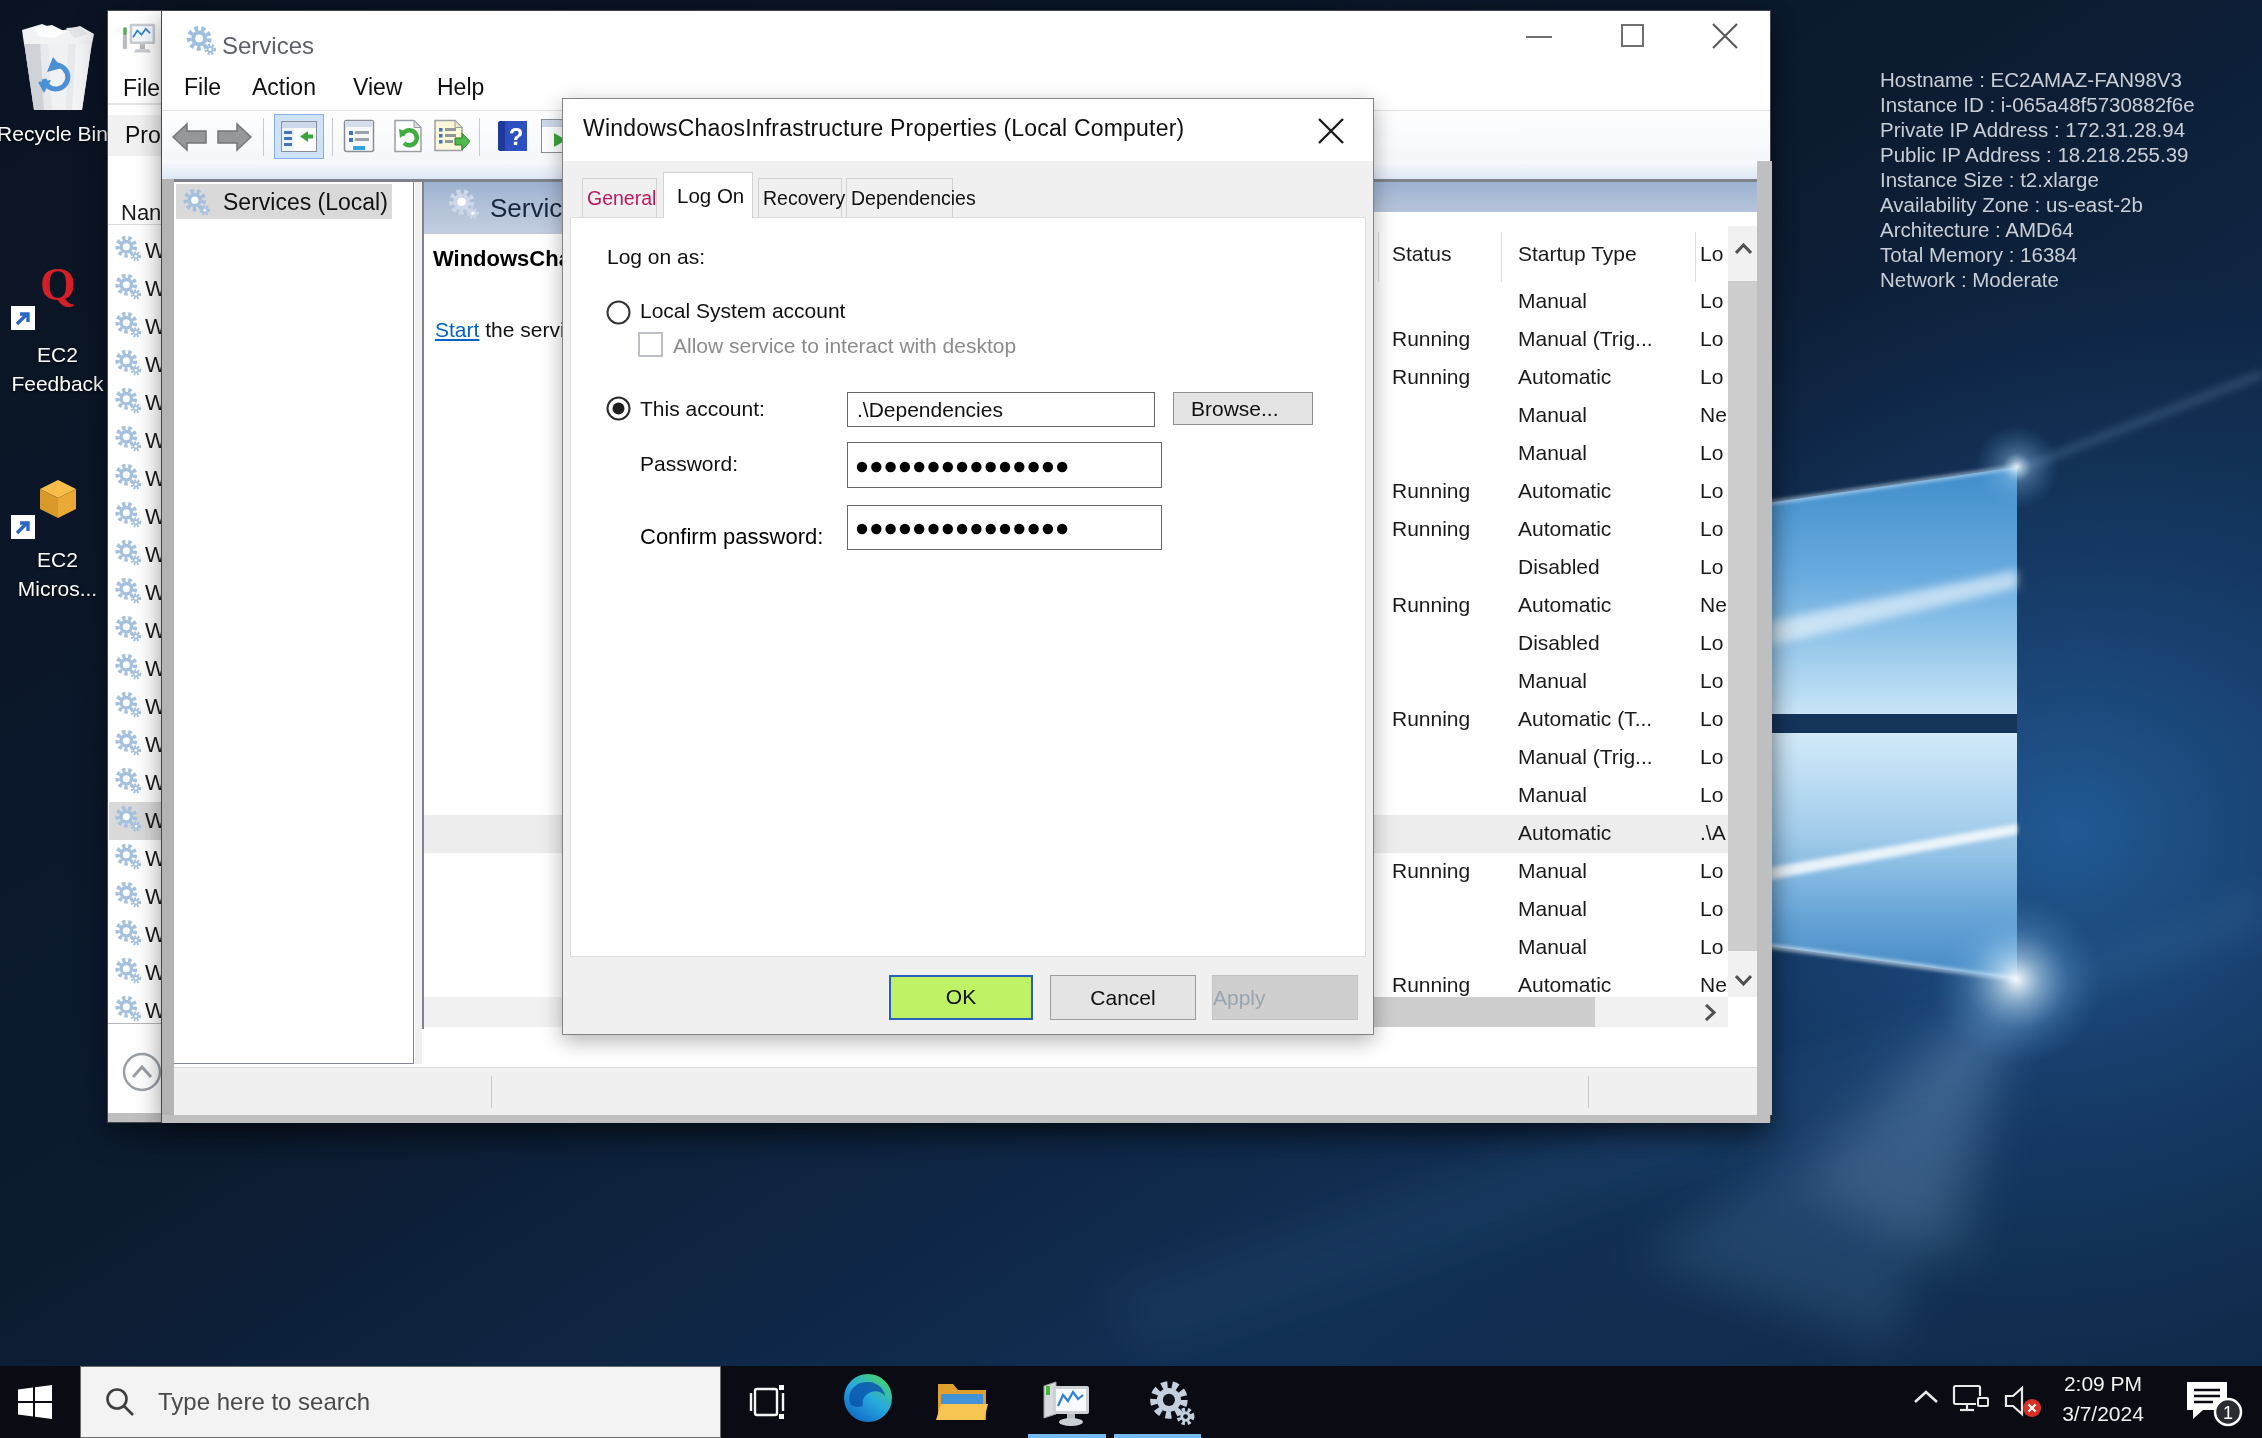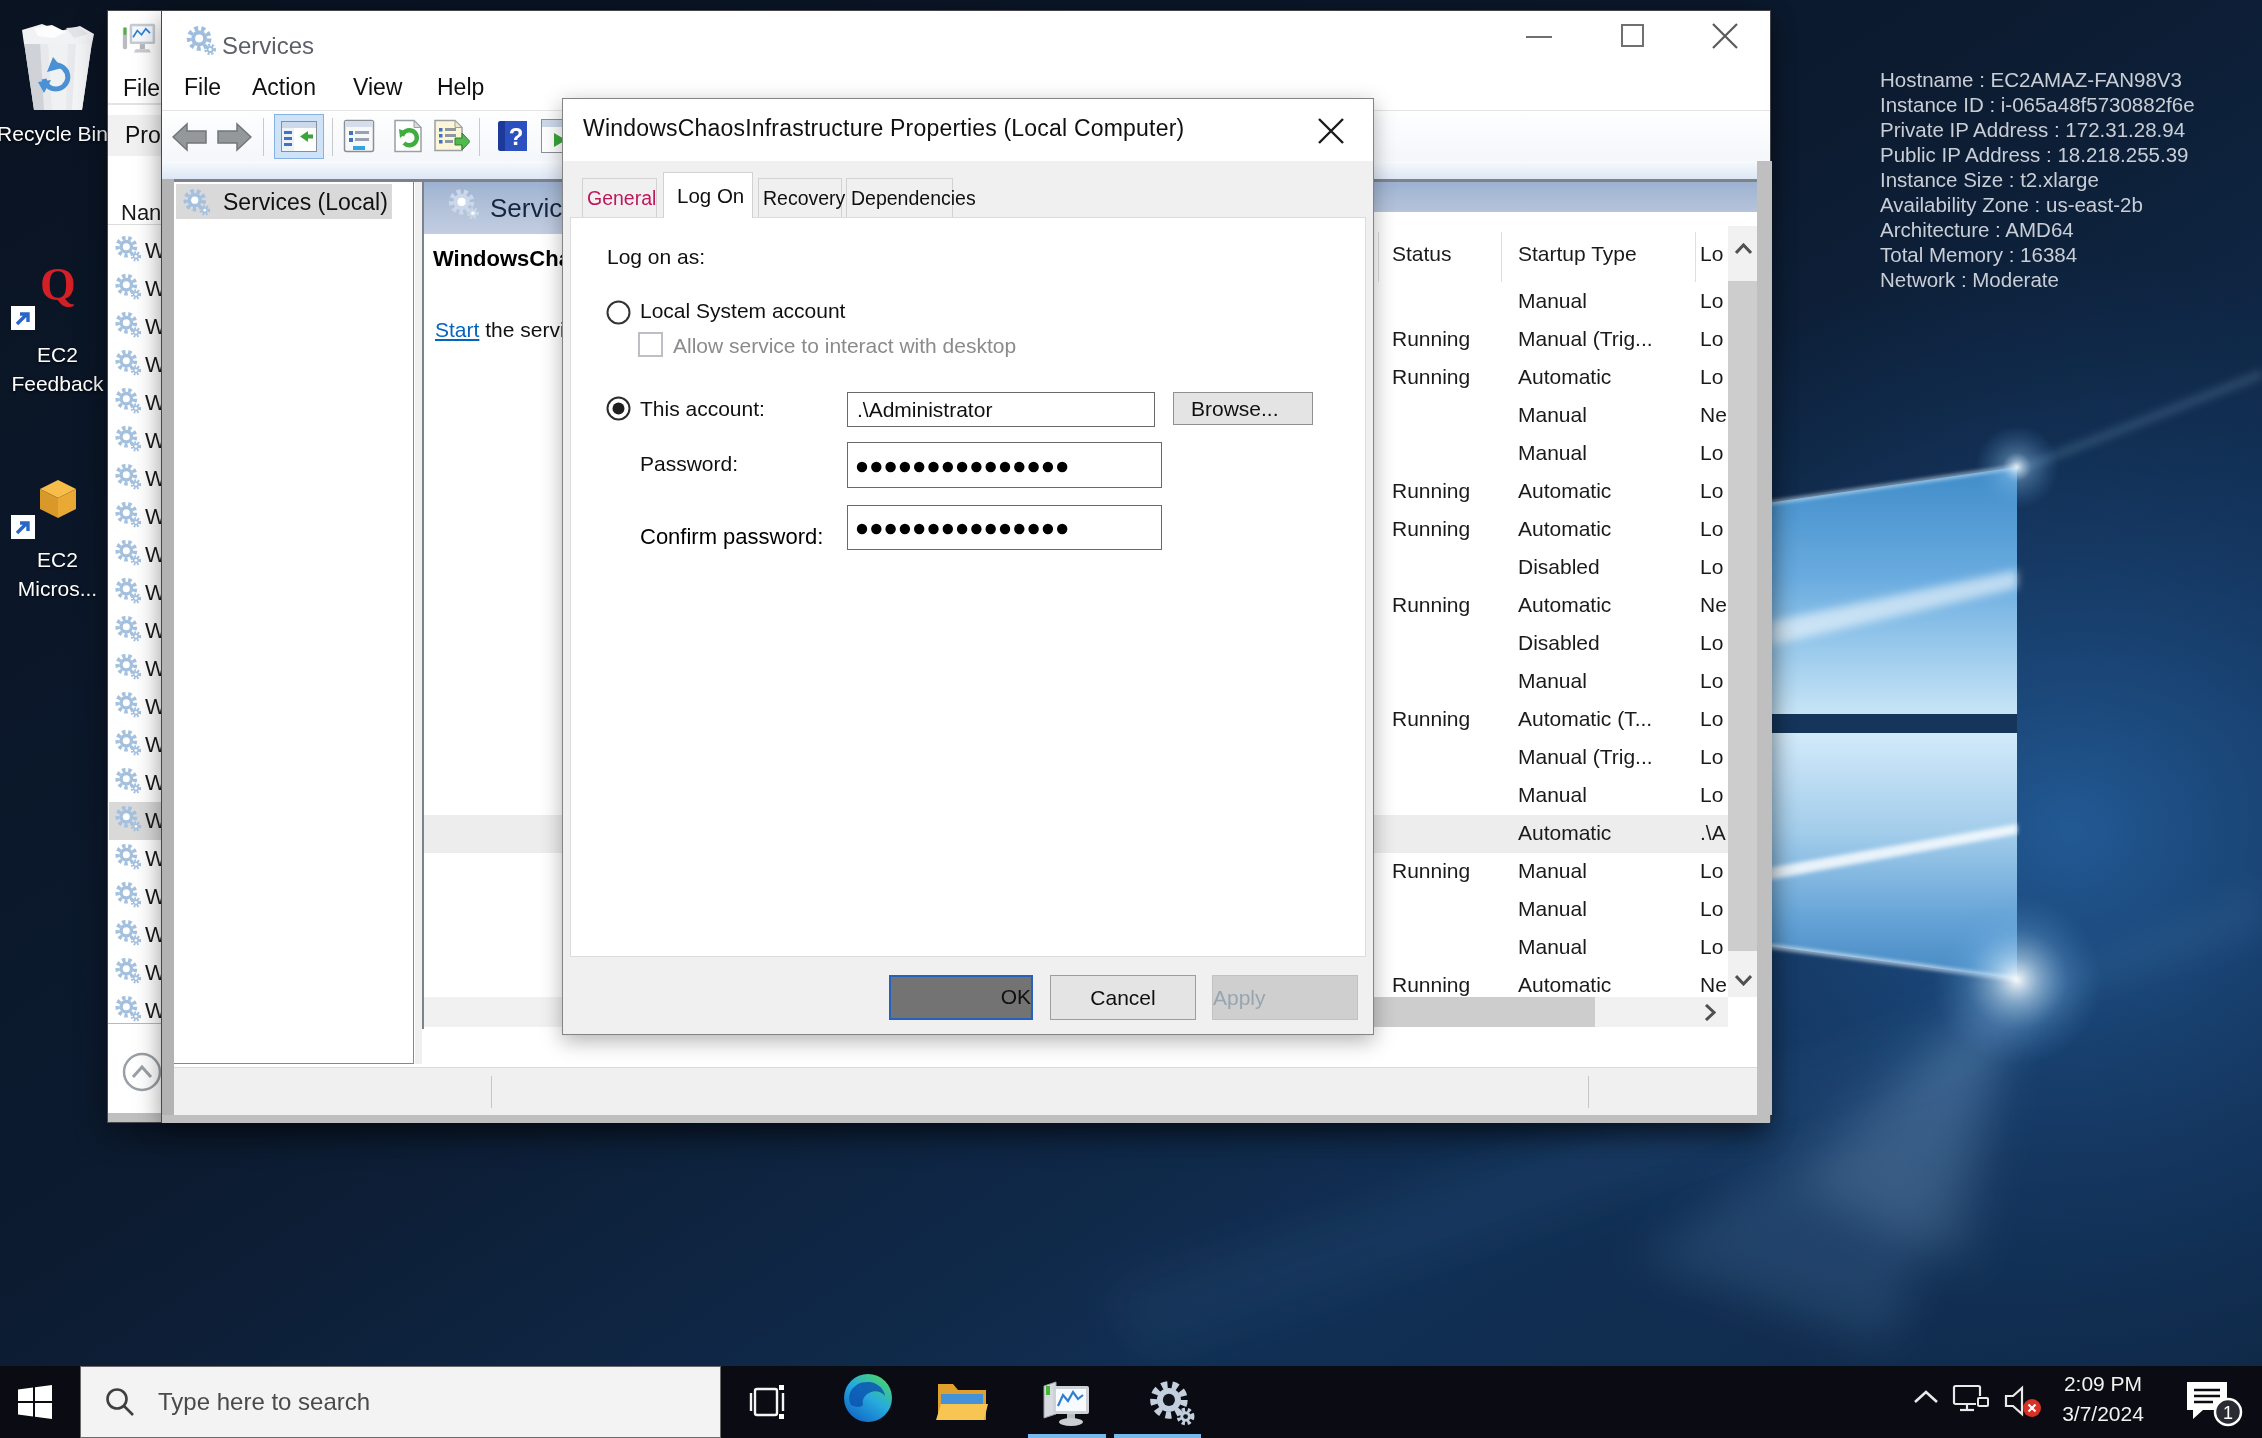--- a/index.html
+++ b/index.html
@@ -490,21 +490,21 @@
     </svg>
   <div class="txt" style="left:77px;top:200px;font-size:21px;color:#101010">Local System account</div>
   <div class="abs" style="left:75px;top:233px;width:25px;height:25px;background:#fff;border:2px solid #bcc0c4"></div>
   <div class="txt" style="left:110px;top:235px;font-size:21px;color:#8b8b8b">Allow service to interact with desktop</div>
   <svg class="abs" style="left:43px;top:297px" width="25" height="25" viewBox="0 0 25 25">
       <circle cx="12.5" cy="12.5" r="11" fill="#fff" stroke="#2b2b2b" stroke-width="2"></circle>
       <circle cx="12.5" cy="12.5" r="6" fill="#1f1f1f"></circle>
     </svg>
   <div class="txt" style="left:77px;top:298px;font-size:21px;color:#101010">This account:</div>
   <div class="abs" style="left:284px;top:293px;width:308px;height:35px;background:#fff;border:1px solid #696969"></div>
-  <div class="txt" style="left:294px;top:299px;font-size:21px;color:#101010">.\Administrator</div>
+  <div class="txt" style="left:294px;top:299px;font-size:21px;color:#101010">.\Dependencies</div>
   <div class="abs" style="left:610px;top:293px;width:140px;height:33px;background:#e4e4e4;border:1px solid #909090"></div>
   <div class="txt" style="left:628px;top:298px;font-size:21px;color:#101010">Browse...</div>
   <div class="txt" style="left:77px;top:353px;font-size:21px;color:#101010">Password:</div>
   <div class="abs" style="left:284px;top:343px;width:315px;height:46px;background:#fff;border:1px solid #696969"></div>
   <div class="abs" style="left:293px;top:360px"><svg width="212" height="12" viewBox="0 0 212 12">
         <circle cx="6.0" cy="6" r="5.2" fill="#000"></circle>
         <circle cx="20.3" cy="6" r="5.2" fill="#000"></circle>
         <circle cx="34.6" cy="6" r="5.2" fill="#000"></circle>
         <circle cx="48.9" cy="6" r="5.2" fill="#000"></circle>
         <circle cx="63.2" cy="6" r="5.2" fill="#000"></circle>
@@ -532,21 +532,21 @@
         <circle cx="106.1" cy="6" r="5.2" fill="#000"></circle>
         <circle cx="120.4" cy="6" r="5.2" fill="#000"></circle>
         <circle cx="134.7" cy="6" r="5.2" fill="#000"></circle>
         <circle cx="149.0" cy="6" r="5.2" fill="#000"></circle>
         <circle cx="163.3" cy="6" r="5.2" fill="#000"></circle>
         <circle cx="177.6" cy="6" r="5.2" fill="#000"></circle>
         <circle cx="191.9" cy="6" r="5.2" fill="#000"></circle>
         <circle cx="206.2" cy="6" r="5.2" fill="#000"></circle>
       </svg></div>
 
-  <div class="abs" style="left:326px;top:876px;width:144px;height:45px;background:#737373;border:2.5px solid #2661be;text-align:right;font-size:21px;color:#101010;line-height:40px">OK</div>
+  <div class="abs" style="left:326px;top:876px;width:144px;height:45px;background:#bef264;border:2.5px solid #2661be;text-align:center;font-size:21px;color:#101010;line-height:40px">OK</div>
   <div class="abs" style="left:487px;top:876px;width:146px;height:45px;background:#e4e4e4;border:1px solid #9d9d9d;text-align:center;font-size:21px;color:#101010;line-height:43px">Cancel</div>
   <div class="abs" style="left:649px;top:876px;width:146px;height:45px;background:#cfcfcf;border:1px solid #c2c2c2;text-align:left;font-size:21px;color:#98a5b1;line-height:43px">Apply</div>
 </div>
 
 <div class="abs" style="left:0;top:1366px;width:2262px;height:72px;background:#0b0b13">
 
   <svg class="abs" style="left:18px;top:19px" width="34" height="34" viewBox="0 0 34 34">
     <polygon points="0,4.5 15,2.5 15,16 0,16" fill="#fff"></polygon>
     <polygon points="17,2.2 34,0 34,16 17,16" fill="#fff"></polygon>
     <polygon points="0,18 15,18 15,31.5 0,29.5" fill="#fff"></polygon>

